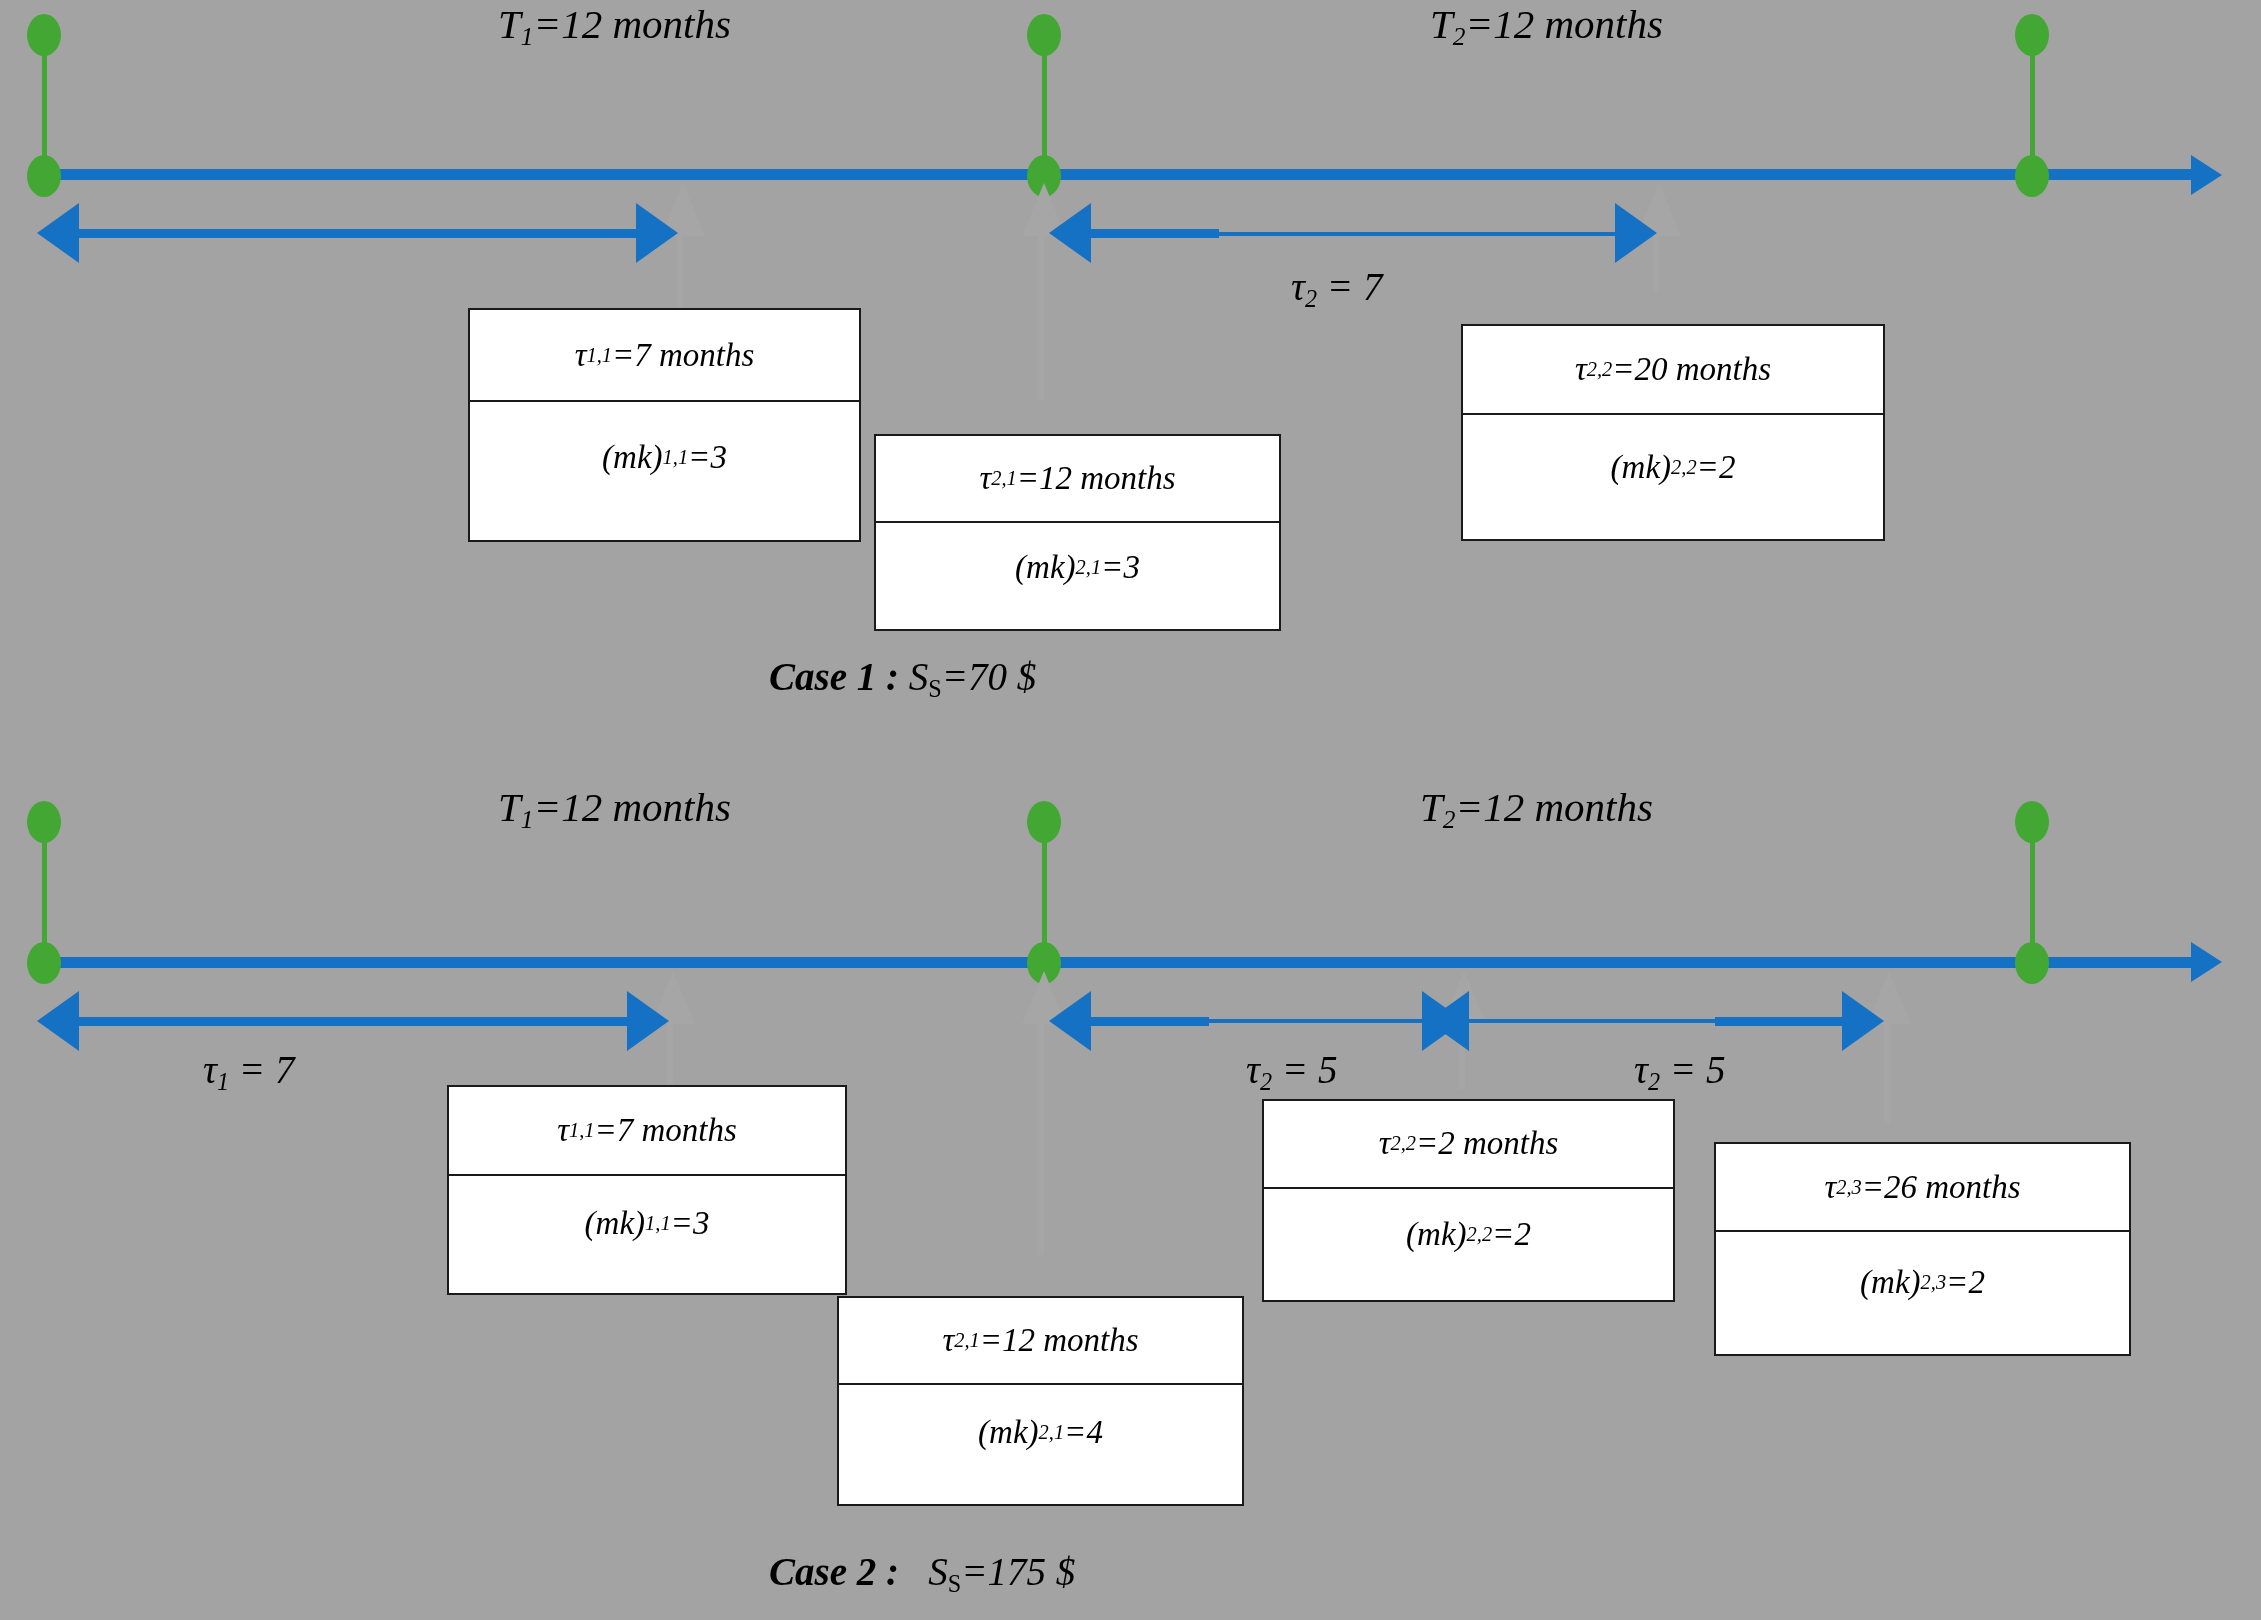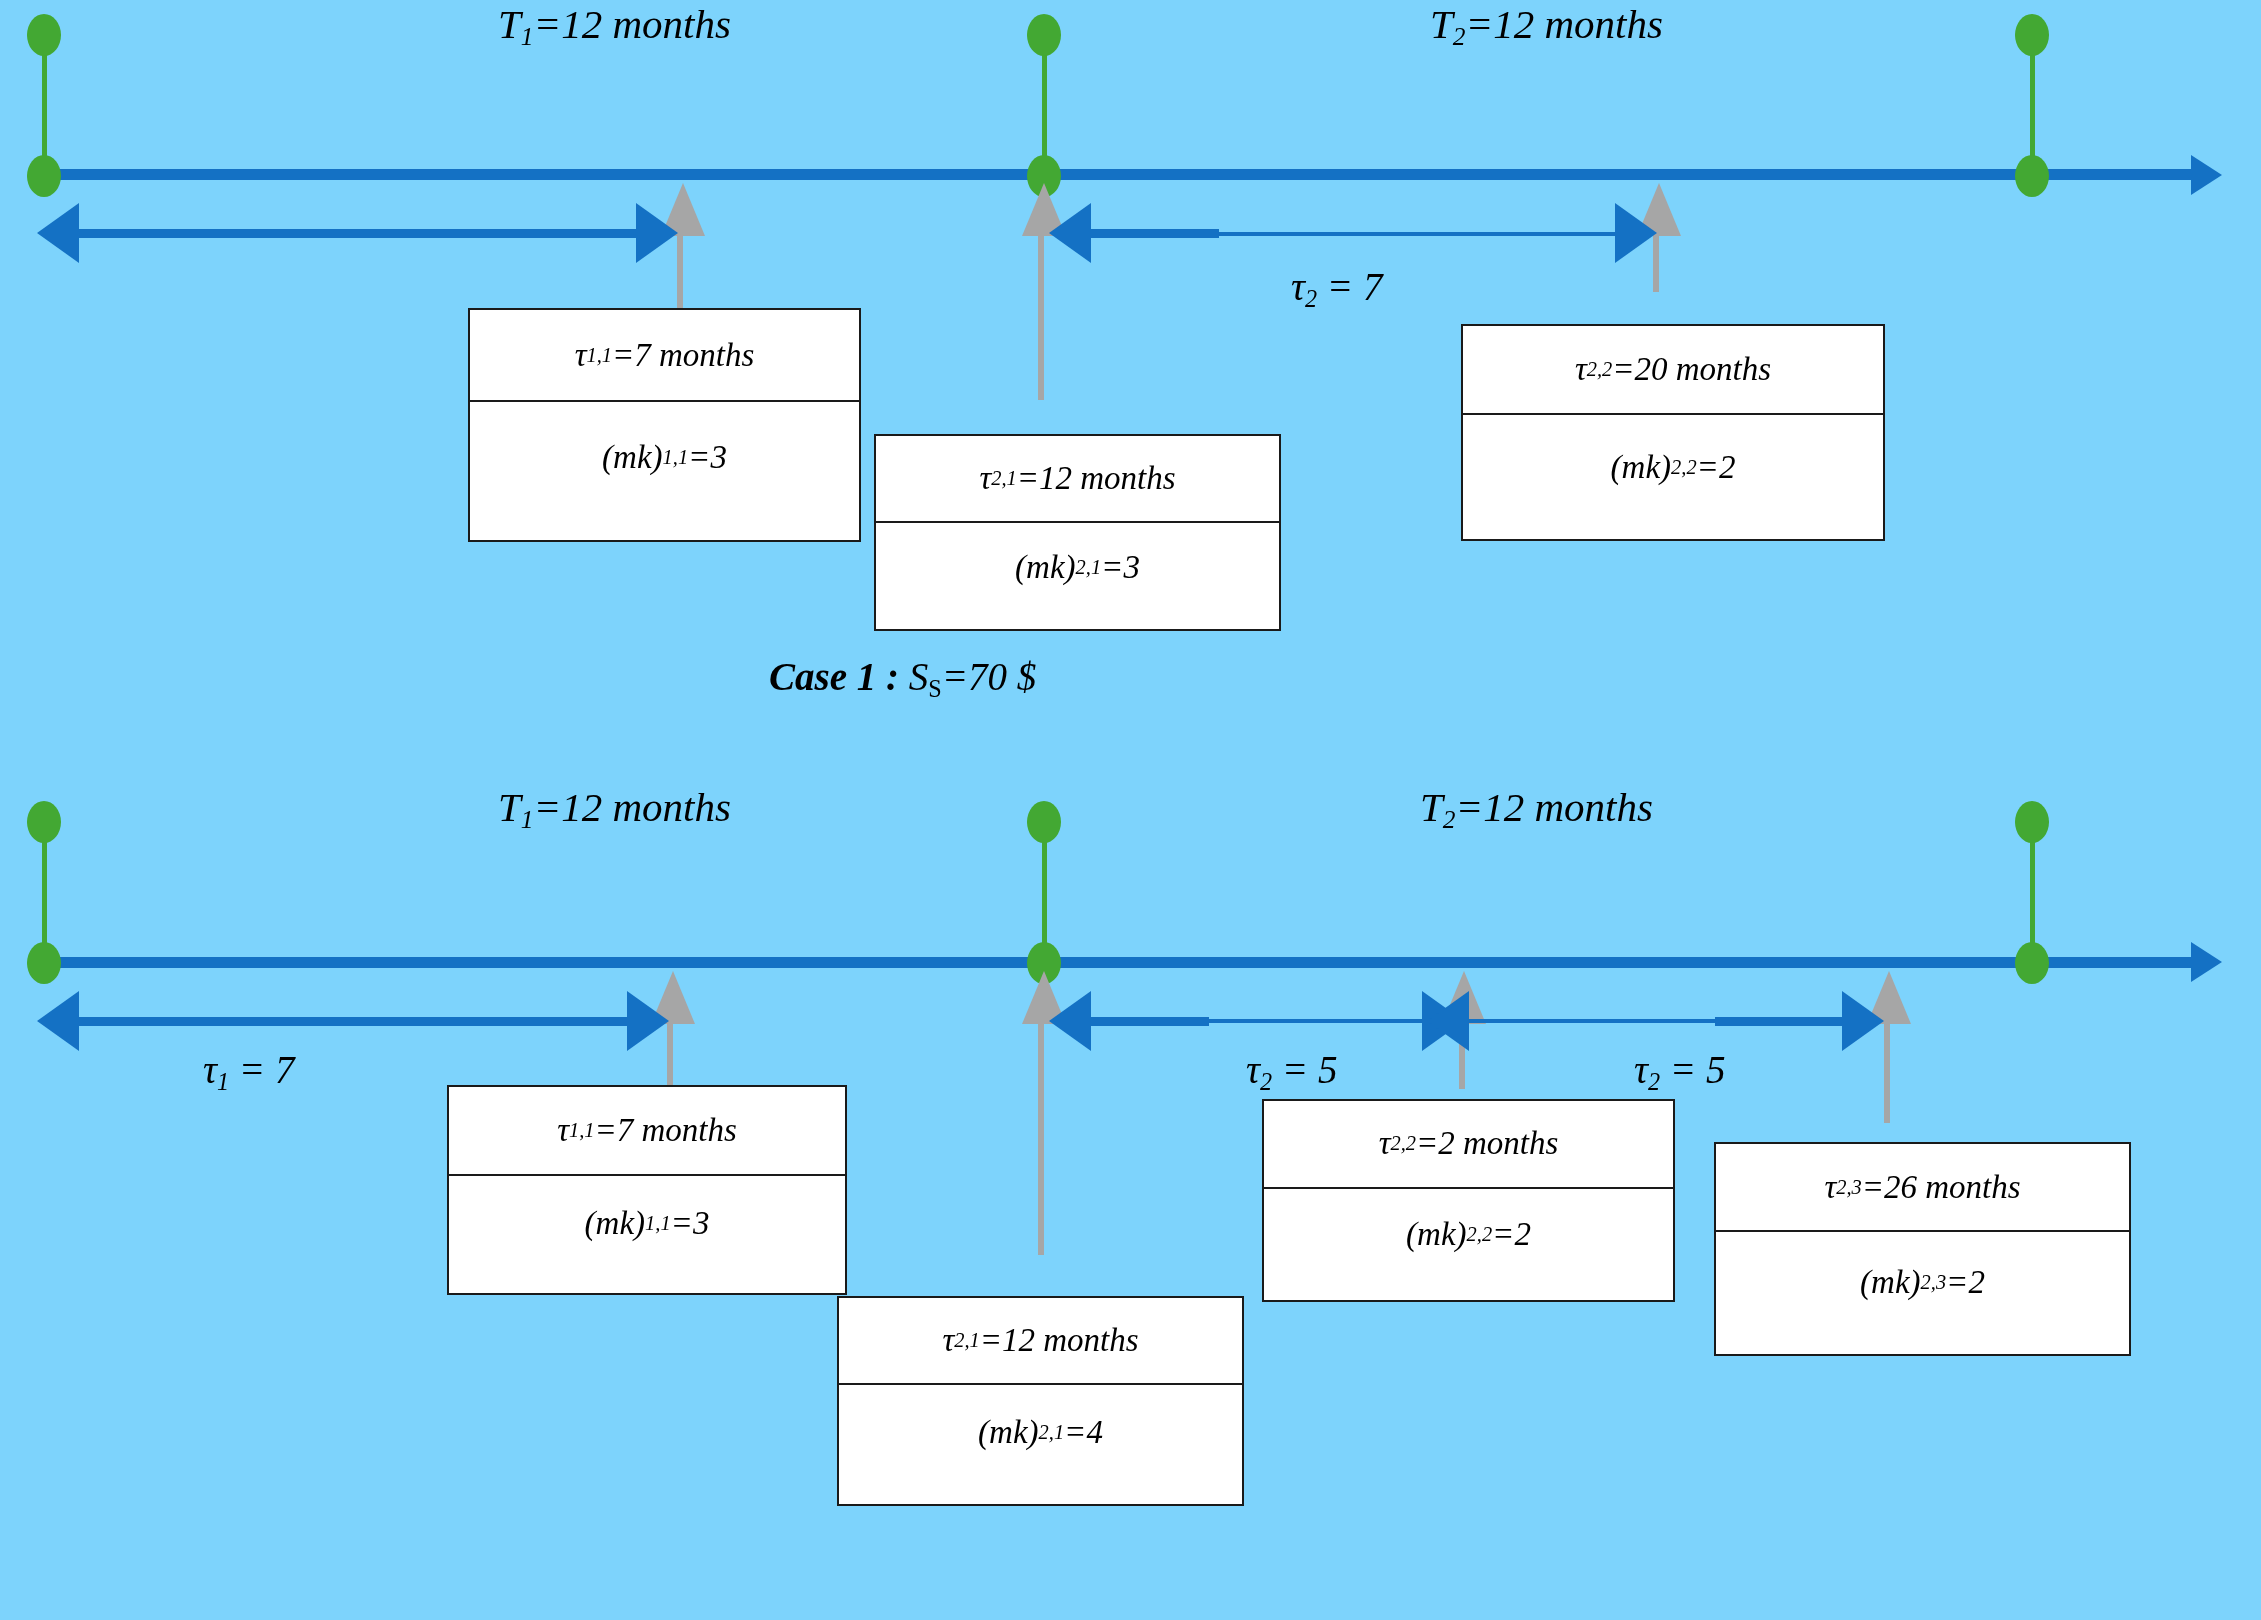--- a/index.html
+++ b/index.html
@@ -1,17 +1,17 @@
 <!DOCTYPE html>
 <html style="font-size:11px"><head>
 <meta charset="utf-8">
 <style>
   html,body{margin:0;padding:0;background:#ffffff;}
   body{font-family:"Liberation Serif", serif;}
-  #stage{position:relative;width:2261px;height:1620px;background:#7dd3fc;overflow:hidden;}
+  #stage{position:relative;width:2261px;height:1620px;background:#a3a3a3;overflow:hidden;}
 
   
   .axis{position:absolute;height:11px;background:#1471C4;}
   .axis-head{position:absolute;width:0;height:0;
     border-top:20.3px solid transparent;border-bottom:20.3px solid transparent;
     border-left:31px solid #1471C4;}
 
   
   .gstem{position:absolute;width:4.7px;background:#43A833;}
   .gdot{position:absolute;width:34px;height:42px;border-radius:50%;background:#43A833;}
@@ -244,15 +244,19 @@
         <sub>2,3</sub>
         <span>=26 months</span>
     </div>
     <div class="row" style="height:58%;padding-bottom:22px;">
       <span>(mk)</span>
         <sub>2,3</sub>
         <span>=2</span>
     </div>
   </div>
 
+  <div class="lbl lbl-case nosub" style="left:769px;top:1549px;">
+    <b>Case 2 :</b>&nbsp;&nbsp;
+    <span>S</span><sub>S</sub><span>=175 $</span>
+  </div>
 
 </div>
 
 
 </body></html>

